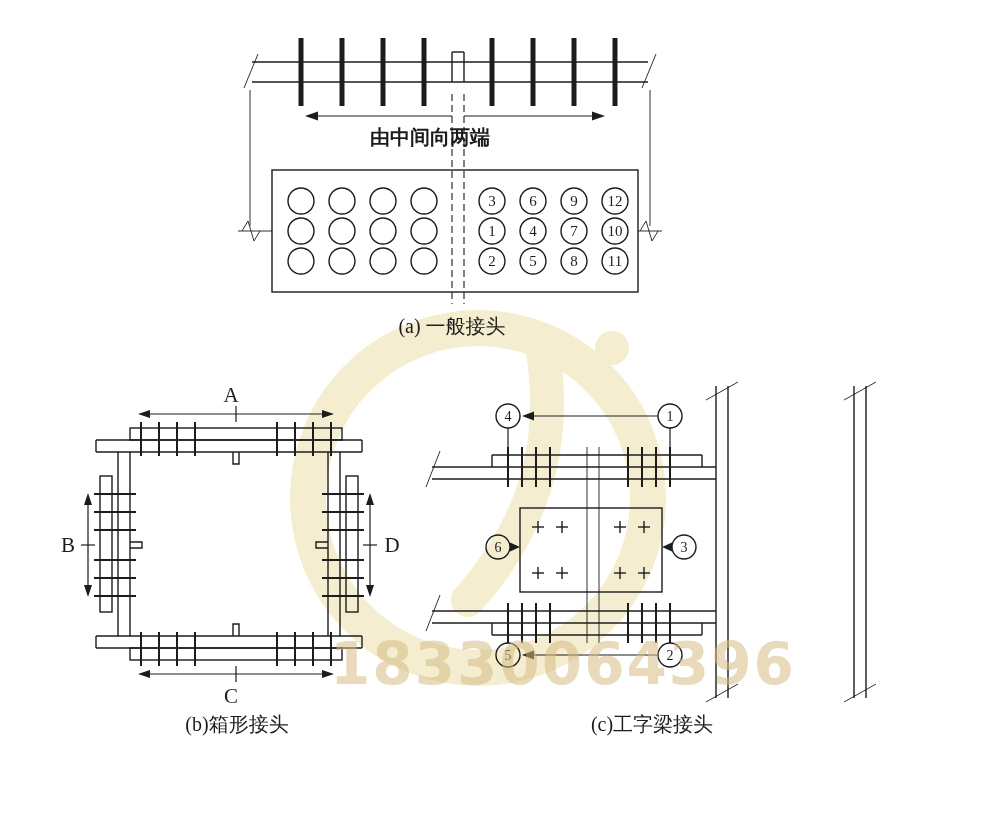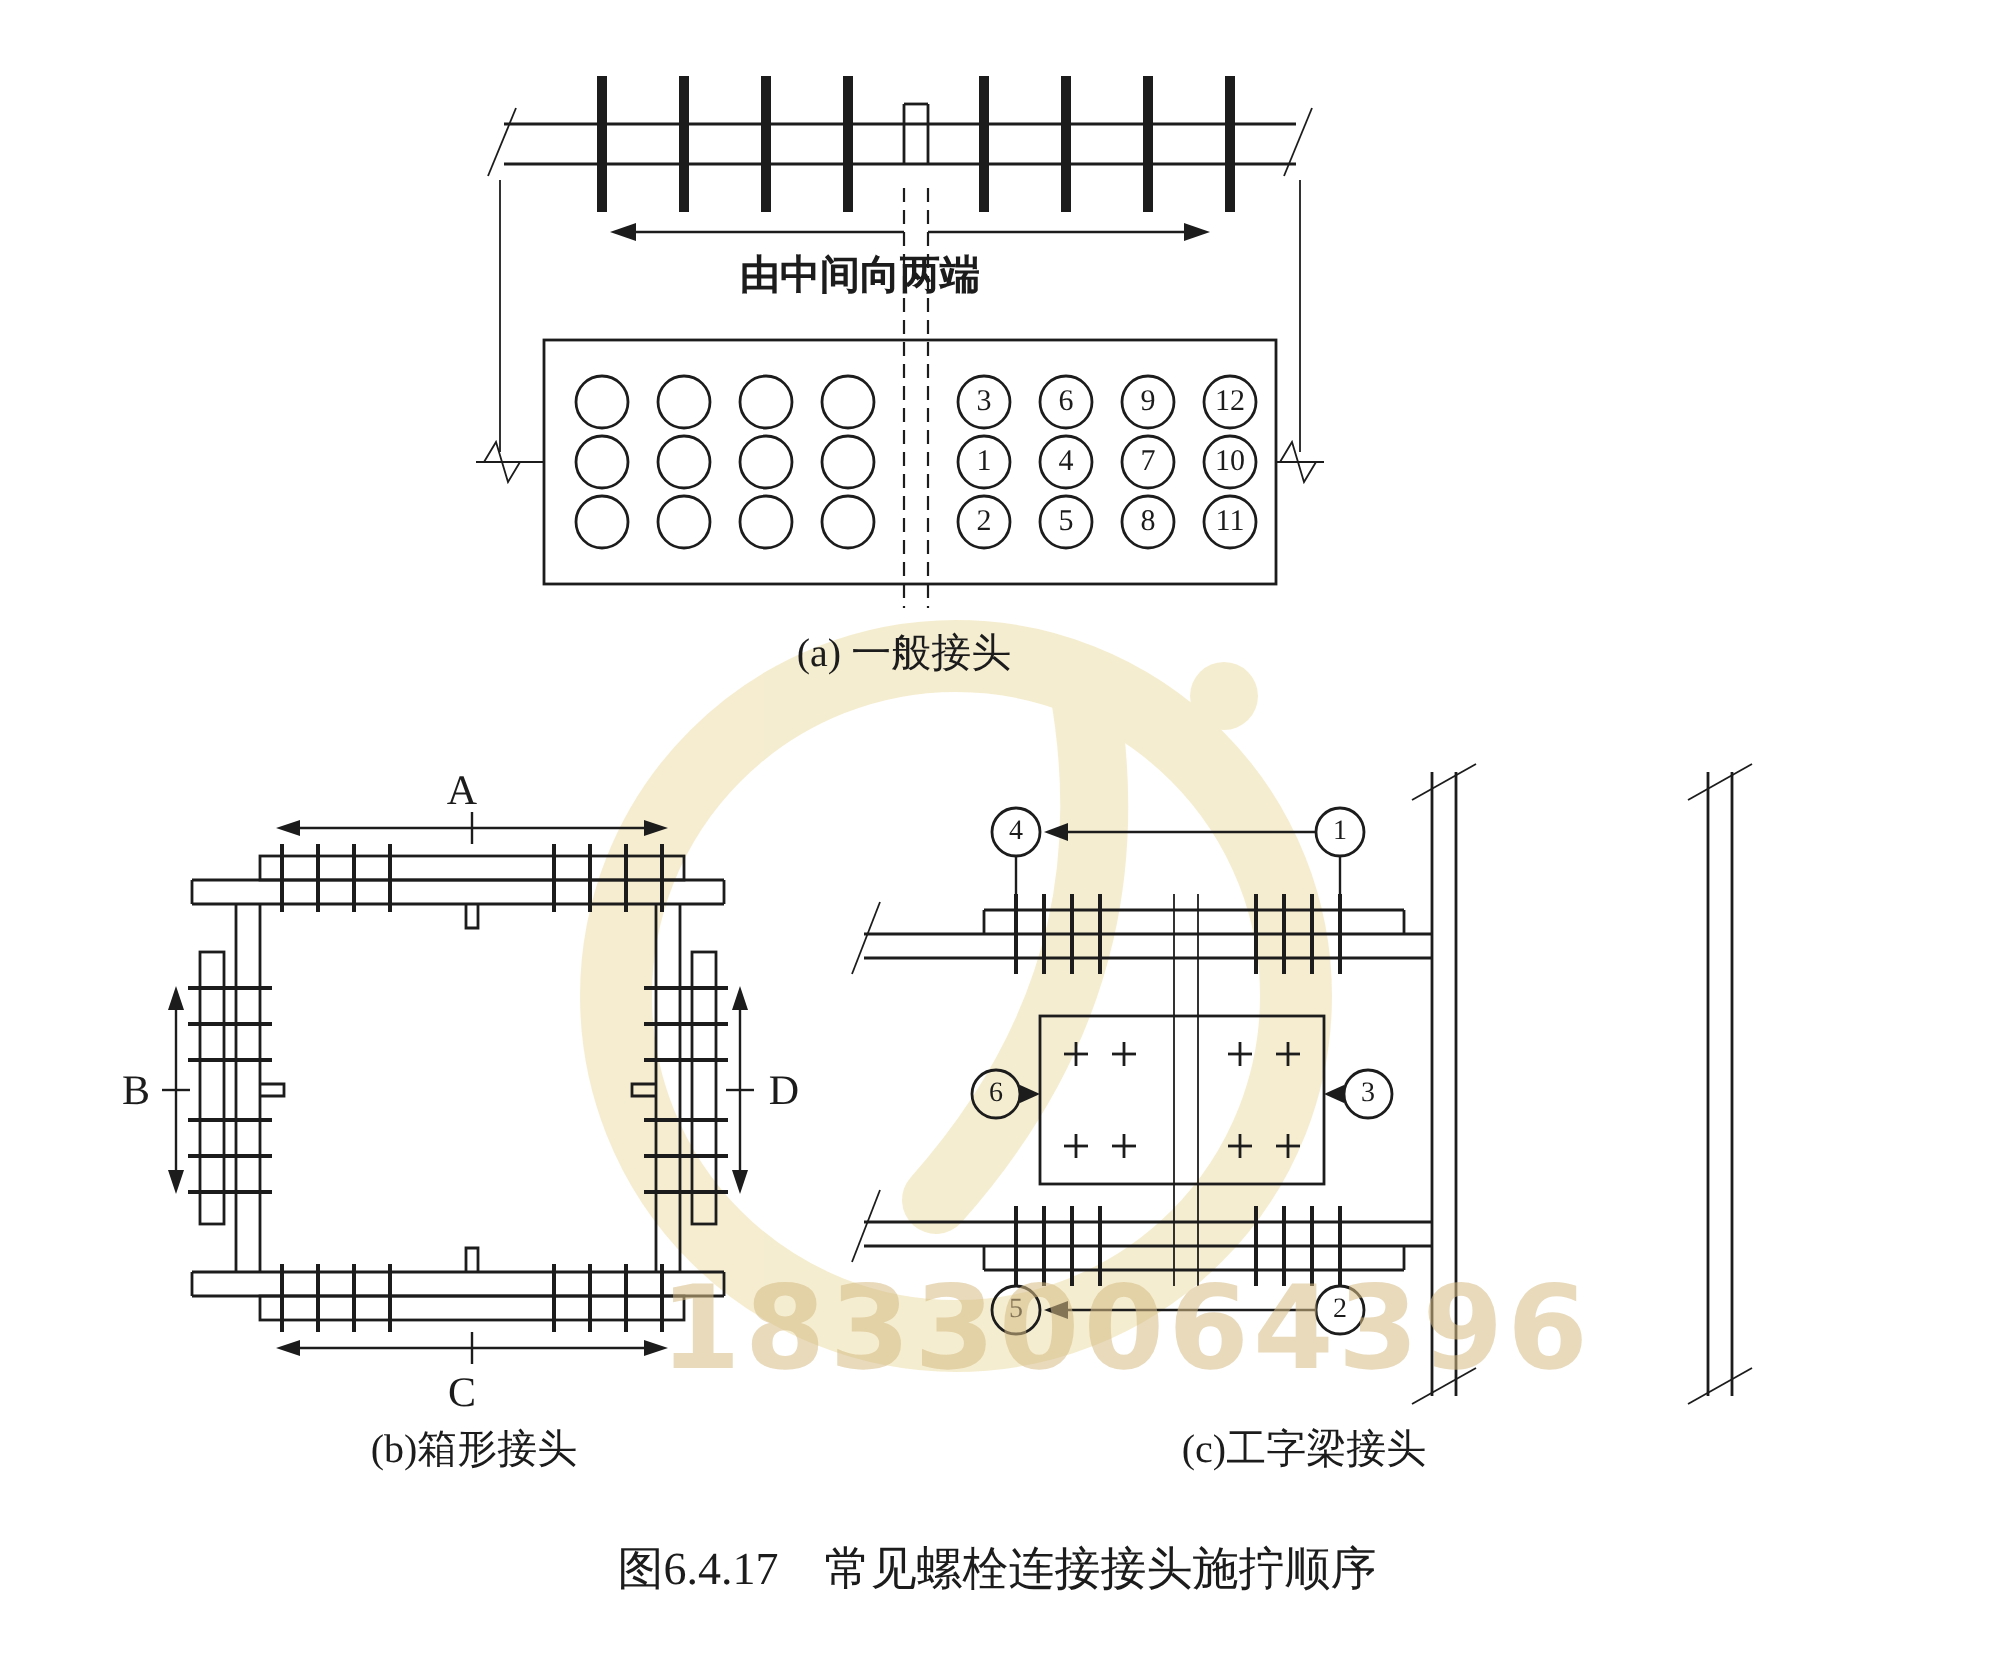--- a/index.html
+++ b/index.html
@@ -351,14 +351,13 @@
         <line class="arrow" x1="534" y1="655" x2="658" y2="655"></line>
         <polygon class="head" points="522,655 534,650.5 534,659.5"></polygon>
       </g>
 
       <text class="lb" x="652" y="731" text-anchor="middle">(c)工字梁接头</text>
     </g>
   </svg>
 
   <div class="wm wm-phone">18330064396</div>
 
-  <div class="caption">图6.4.17　常见螺栓连接接头施拧顺序</div>
 </div>
 
 </body></html>

